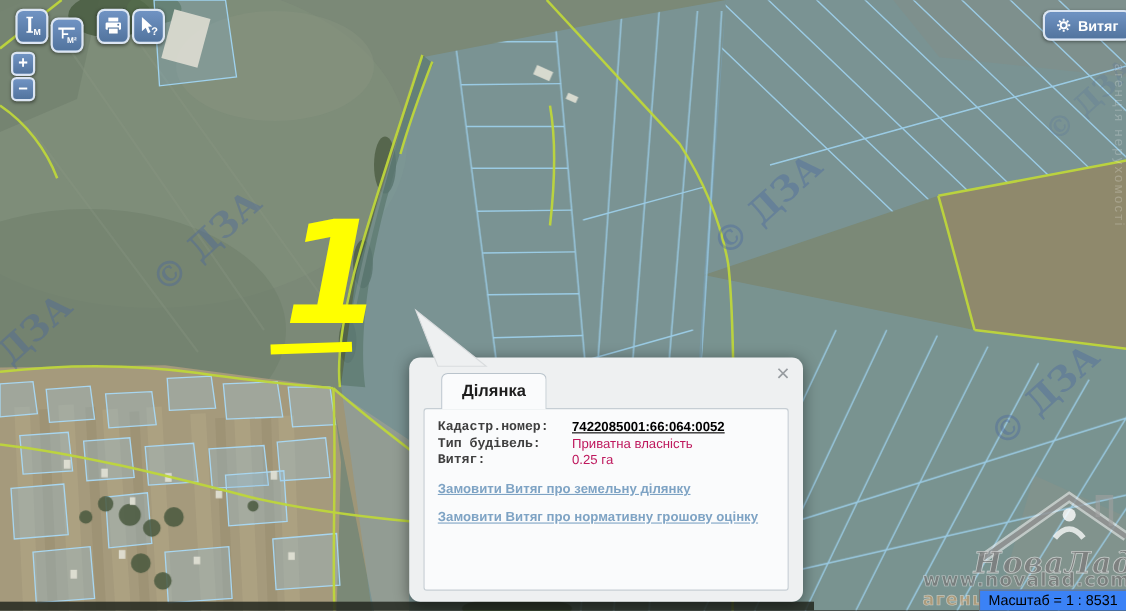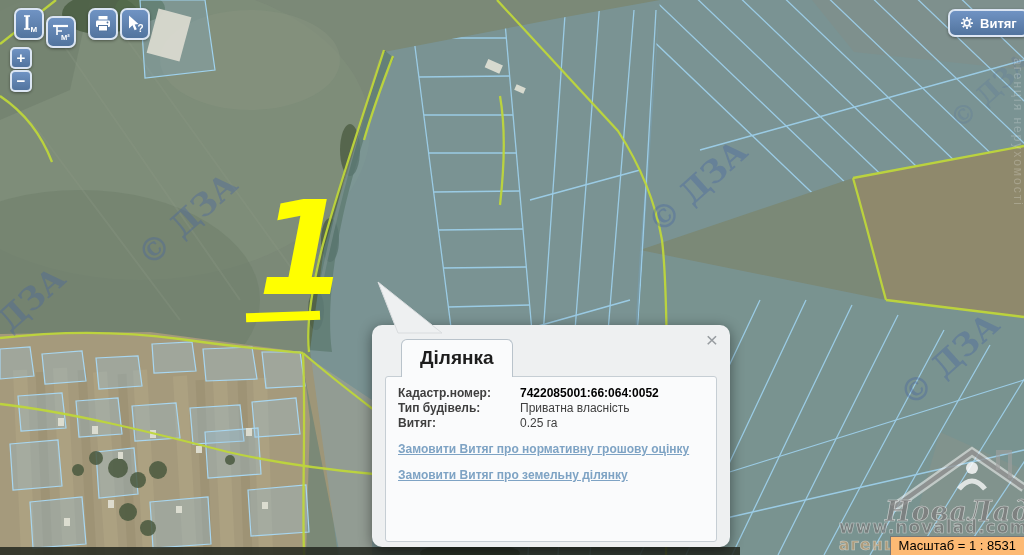--- a/index.html
+++ b/index.html
@@ -27,34 +27,34 @@
 
   
   .popup{position:absolute;left:372px;top:325px;width:358px;height:222px;z-index:20;
          box-sizing:border-box;background:#eef0f1;border-radius:10px;
          box-shadow:0 3px 14px rgba(0,0,0,.45);padding:14px 13px 12px;}
   .popup .close{position:absolute;top:4px;right:12px;font-size:21px;color:#979ca0;
          line-height:21px;cursor:pointer;font-weight:normal;}
   .tab{position:relative;display:inline-block;margin-left:16px;margin-bottom:-1px;z-index:2;
        background:#fafbfc;border:1px solid #b9c3cb;border-bottom:none;
        border-radius:6px 6px 0 0;padding:7px 18px 8px;
-       font-size:19px;font-weight:bold;color:#1d1d1d;cursor:default;}
+       font-size:15px;font-weight:bold;color:#1d1d1d;cursor:default;}
   .pbody{position:relative;box-sizing:border-box;background:#fafbfc;
        border:1px solid #c6ced4;border-radius:3px;height:166px;
        padding:9px 12px 10px;font-size:12px;line-height:15px;color:#222;overflow:hidden;}
   .row{margin:0;}
-  .lbl{display:inline-block;width:122px;font-weight:bold;color:#3f3f3f;vertical-align:top;}
-  .val{color:#404040;}
-  .val.strong{font-weight:bold;color:#000;}
+  .lbl{display:inline-block;width:122px;font-weight:bold;color:#3f3f3f;vertical-align:top;font-family:Liberation Mono, monospace;}
+  .val{color:#be185d;}
+  .val.strong{font-weight:bold;color:#000;text-decoration:underline;}
   .plink{display:block;margin-top:11px;font-size:12px;font-weight:bold;color:#7ea3c4;
        text-decoration:underline;cursor:pointer;}
   .callout{position:absolute;left:360px;top:270px;z-index:21;}
 
   
-  .scalebox{position:absolute;right:0;bottom:0;z-index:30;background:#fdba74;
+  .scalebox{position:absolute;right:0;bottom:0;z-index:30;background:#3b82f6;
        border:1px solid #777;border-right:none;border-bottom:none;
        padding:1px 8px 2px;font-size:13px;color:#000;}
 </style>
 </head>
 <body>
 
 <div id="stage">
 
   <svg id="map" width="1024" height="555" viewBox="0 0 1024 555">
 
@@ -262,21 +262,21 @@
     <div class="pbody">
       <div class="row">
         <span class="lbl">Кадастр.номер:</span><span class="val strong">7422085001:66:064:0052</span>
       </div>
       <div class="row">
         <span class="lbl">Тип будівель:</span><span class="val">Приватна власність</span>
       </div>
       <div class="row">
         <span class="lbl">Витяг:</span><span class="val">0.25 га</span>
       </div>
+      <a class="plink">Замовити Витяг про земельну ділянку</a>
       <a class="plink">Замовити Витяг про нормативну грошову оцінку</a>
-      <a class="plink">Замовити Витяг про земельну ділянку</a>
 
     </div>
   </div>
 
   <div class="scalebox">Масштаб = 1 : 8531</div>
 
 </div>
 
 </body></html>

